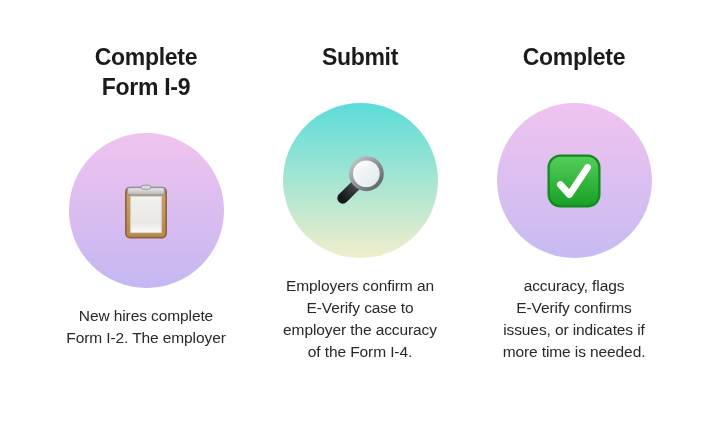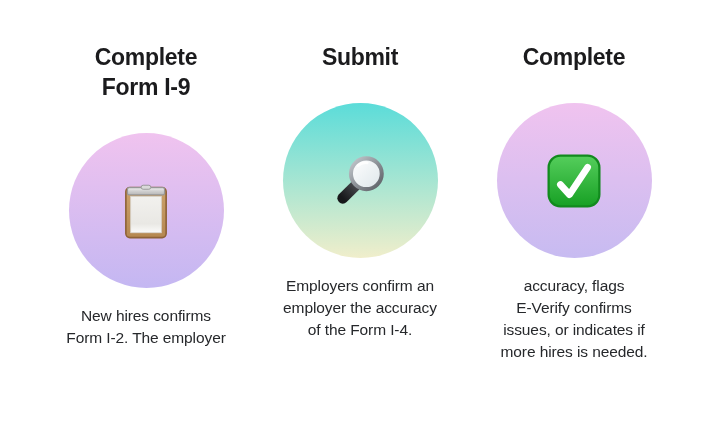--- a/index.html
+++ b/index.html
@@ -44,21 +44,21 @@
               <stop offset="1" stop-color="#b7b7b7"></stop>
           </linearGradient>
         </defs>
         <rect x="7" y="7" width="50" height="62" rx="5" fill="url(#boardG)" stroke="#8e6236" stroke-width="2"></rect>
         <rect x="13" y="18" width="38" height="45" fill="url(#paperG)" stroke="#d8d5cf" stroke-width="1"></rect>
         <rect x="9" y="7" width="46" height="9" rx="2" fill="url(#clipG)" stroke="#979797" stroke-width="1.5"></rect>
         <rect x="26" y="4" width="12" height="5" rx="2.5" fill="#d9d9d9" stroke="#979797" stroke-width="1.2"></rect>
       </svg>
     </div>
     <div class="step-desc">
-      <div>New hires confirms</div>
+      <div>New hires complete</div>
       <div>Form I-2. The employer</div>
     </div>
   </div>
 
   <div class="step-column">
     <div class="step-title">
       <div>Submit</div>
     </div>
     <div class="step-circle" style="background: linear-gradient(rgb(91, 220, 217) 0%, rgb(240, 238, 203) 100%);">
       <svg class="step-icon" width="58" height="58" viewBox="0 0 64 64">
@@ -77,20 +77,21 @@
               <stop offset="1" stop-color="#45474b"></stop>
           </linearGradient>
         </defs>
         <line x1="13" y1="51" x2="27" y2="37" stroke="url(#handleG)" stroke-width="12" stroke-linecap="round"></line>
         <circle cx="39" cy="24" r="17" fill="url(#lensG)" stroke="url(#rimG)" stroke-width="4.5"></circle>
         <path d="M30 15 a12 12 0 0 1 10 -3" fill="none" stroke="#ffffff" stroke-width="3" stroke-linecap="round" opacity="0.85"></path>
       </svg>
     </div>
     <div class="step-desc">
       <div>Employers confirm an</div>
+      <div>E-Verify case to</div>
       <div>employer the accuracy</div>
       <div>of the Form I-4.</div>
     </div>
   </div>
 
   <div class="step-column">
     <div class="step-title">
       <div>Complete</div>
     </div>
     <div class="step-circle" style="background: linear-gradient(rgb(240, 195, 239) 0%, rgb(199, 187, 241) 100%);">
@@ -102,17 +103,17 @@
           </linearGradient>
         </defs>
         <rect x="4" y="4" width="56" height="56" rx="13" fill="url(#greenG)" stroke="#128a1e" stroke-width="2.5"></rect>
         <path d="M17 36 L27 47 L47 17" fill="none" stroke="#ffffff" stroke-width="7.5" stroke-linecap="round" stroke-linejoin="round"></path>
       </svg>
     </div>
     <div class="step-desc">
       <div>accuracy, flags</div>
       <div>E-Verify confirms</div>
       <div>issues, or indicates if</div>
-      <div>more hires is needed.</div>
+      <div>more time is needed.</div>
     </div>
   </div>
 
 </div>
 
 </body></html>

